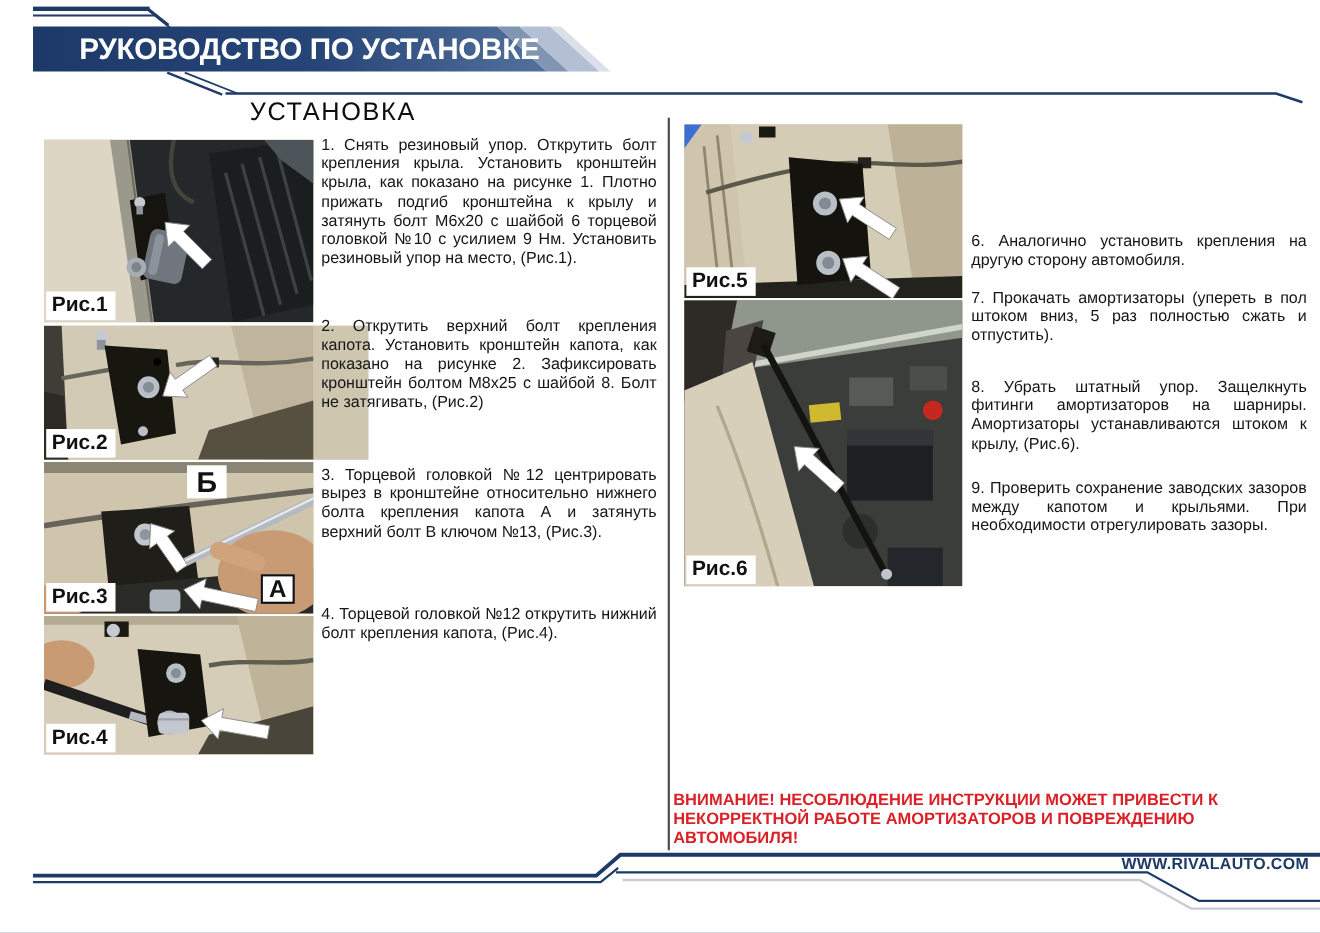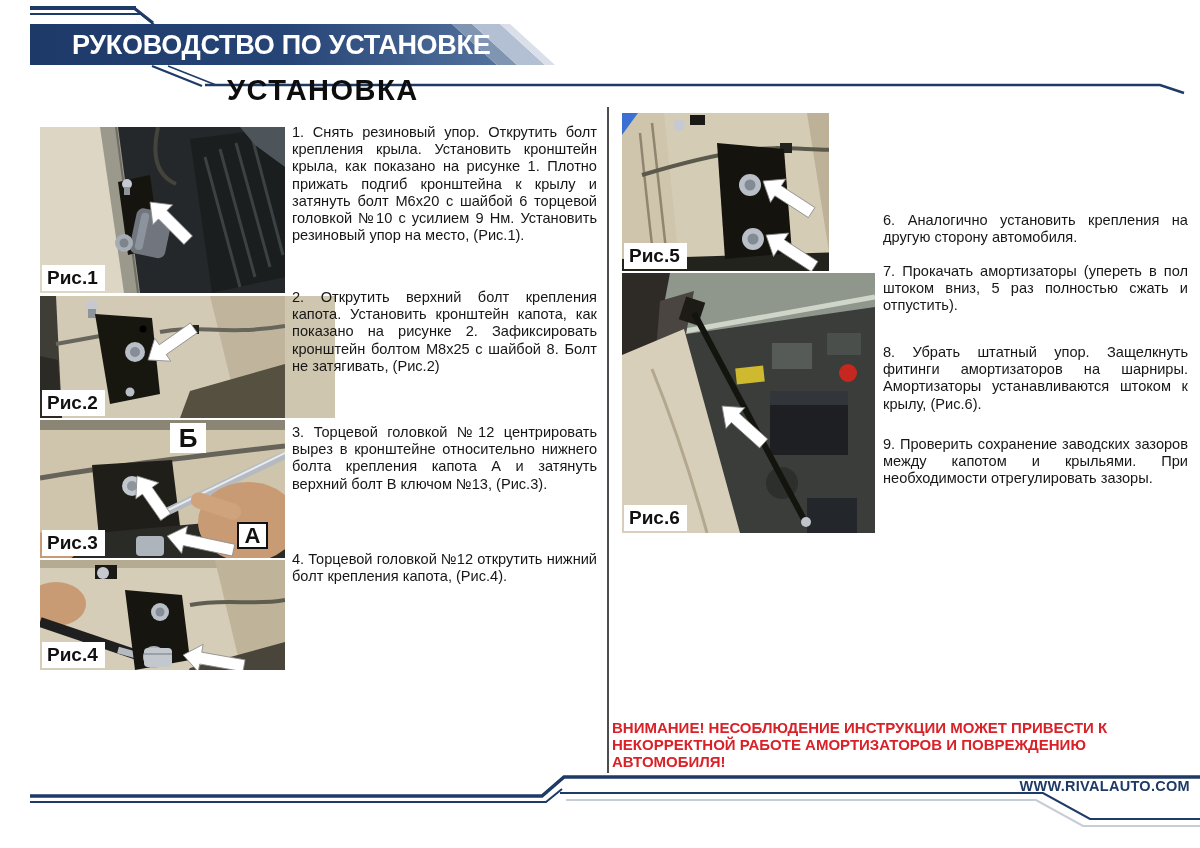--- a/index.html
+++ b/index.html
@@ -3,21 +3,21 @@
 <meta charset="utf-8">
 <style>
   html,body{margin:0;padding:0;background:#9aa0a6;}
   *{box-sizing:border-box;}
   .page{position:relative;width:1200px;height:848px;background:#ffffff;margin:0 auto;
         font-family:"Liberation Sans",sans-serif;overflow:hidden;}
   .abs{position:absolute;}
   .step{position:absolute;width:305px;font-size:14.6px;line-height:17.2px;color:#161616;
         text-align:justify;letter-spacing:0;}
   .col-divider{position:absolute;left:607px;top:107px;width:2px;height:666px;background:#4d4d4d;}
-  .section-title{position:absolute;left:227px;top:74px;font-size:29px;font-weight:bold;
+  .section-title{position:absolute;left:227px;top:88px;font-size:23px;font-weight:normal;
         color:#0d0d0d;letter-spacing:1.5px;}
   .photo{position:absolute;overflow:hidden;background:#cfc6b0;}
   .photo svg{display:block;}
   .fig-label{position:absolute;left:2px;bottom:2px;background:#ffffff;color:#111;
         font-weight:bold;font-size:19px;line-height:1;padding:3px 7px 4px 5px;}
   .letter-box{position:absolute;background:#ffffff;color:#111;font-weight:bold;
         text-align:center;}
   .warning{position:absolute;left:612px;top:719px;width:580px;text-align:left;
         font-size:15px;line-height:17px;font-weight:bold;color:#da2128;}
   .website{position:absolute;left:615px;top:778px;width:575px;text-align:right;
@@ -135,21 +135,21 @@
       </g>
       <g transform="translate(127,116) rotate(12)">
         <polygon points="0,0 18,-14 18,-6 68,-6 68,6 18,6 18,14" fill="#ffffff" stroke="#8a8a8a" stroke-width="0.8"></polygon>
       </g>
     </svg>
     <div class="letter-box" style="left:130px;top:3px;width:36px;height:30px;font-size:26px;line-height:30px">Б</div>
     <div class="letter-box" style="left:197px;top:102px;width:31px;height:27px;font-size:22px;line-height:23px;border:2.5px solid #111">А</div>
     <div class="fig-label">Рис.3</div>
   </div>
 
-  <div class="photo" style="left:40px;top:560px;width:245px;height:110px">
+  <div class="photo" style="left:40px;top:560px;width:245px;height:126px">
     <svg width="245" height="126" viewBox="0 0 245 126">
       <rect width="245" height="126" fill="#d6cdb8"></rect>
       <rect width="245" height="8" fill="#b5ab93"></rect>
       <polygon points="175,0 245,0 245,126 205,126" fill="#bfb499"></polygon>
       <polygon points="150,108 245,82 245,126 140,126" fill="#49453a"></polygon>
       <path d="M150,45 C185,38 215,46 245,40" fill="none" stroke="#5f5c50" stroke-width="4"></path>
       <rect x="55" y="5" width="22" height="14" fill="#1a1913"></rect>
       <circle cx="63" cy="13" r="6" fill="#c6cad0"></circle>
       <ellipse cx="16" cy="44" rx="30" ry="22" fill="#c89b74"></ellipse>
       <line x1="0" y1="62" x2="112" y2="100" stroke="#1f1f1f" stroke-width="10"></line>
@@ -165,21 +165,21 @@
       </g>
     </svg>
     <div class="fig-label">Рис.4</div>
   </div>
 
   <div class="step" style="left:292px;top:124px">1. Снять резиновый упор. Открутить болт крепления крыла. Установить кронштейн крыла, как показано на рисунке 1. Плотно прижать подгиб кронштейна к крылу и затянуть болт М6х20 с шайбой 6 торцевой головкой №10 с усилием 9 Нм. Установить резиновый упор на место, (Рис.1).</div>
   <div class="step" style="left:292px;top:289px">2. Открутить верхний болт крепления капота. Установить кронштейн капота, как показано на рисунке 2. Зафиксировать кронштейн болтом М8х25 с шайбой 8. Болт не затягивать, (Рис.2)</div>
   <div class="step" style="left:292px;top:424px">3. Торцевой головкой №12 центрировать вырез в кронштейне относительно нижнего болта крепления капота А и затянуть верхний болт В ключом №13, (Рис.3).</div>
   <div class="step" style="left:292px;top:551px">4. Торцевой головкой №12 открутить нижний болт крепления капота, (Рис.4).</div>
 
-  <div class="photo" style="left:622px;top:113px;width:207px;height:158px">
+  <div class="photo" style="left:622px;top:113px;width:253px;height:158px">
     <svg width="253" height="158" viewBox="0 0 253 158">
       <rect width="253" height="158" fill="#d5ccb6"></rect>
       <polygon points="185,0 253,0 253,158 210,158" fill="#bdb197"></polygon>
       <polygon points="0,0 42,0 58,158 0,158" fill="#cfc5ac"></polygon>
       <g stroke="#8f8570" stroke-width="2.5" fill="none">
         <path d="M18,20 q6,60 14,130"></path>
           <path d="M30,10 q8,70 16,145"></path>
       </g>
       <polygon points="0,146 253,138 253,158 0,158" fill="#23231e"></polygon>
       <polygon points="0,0 16,0 0,22" fill="#3b6fd4"></polygon>

